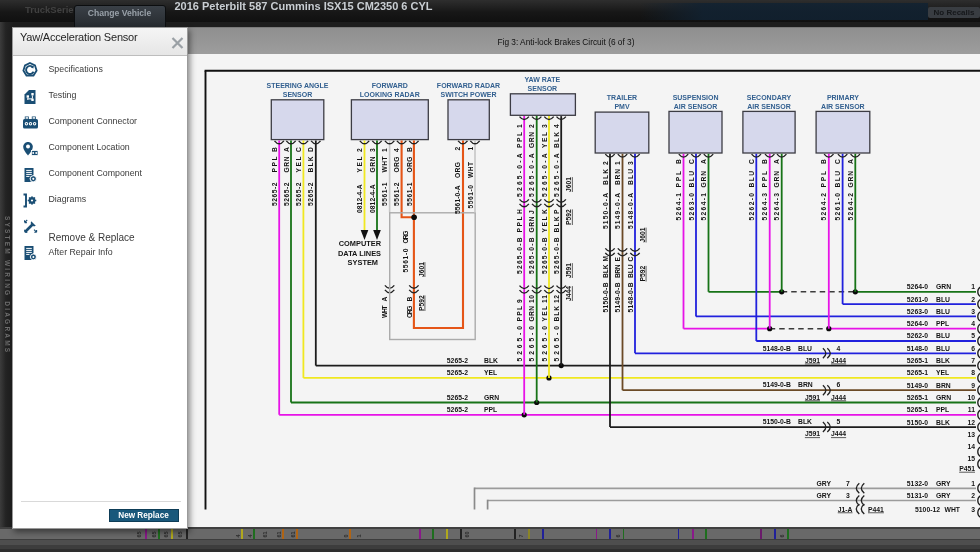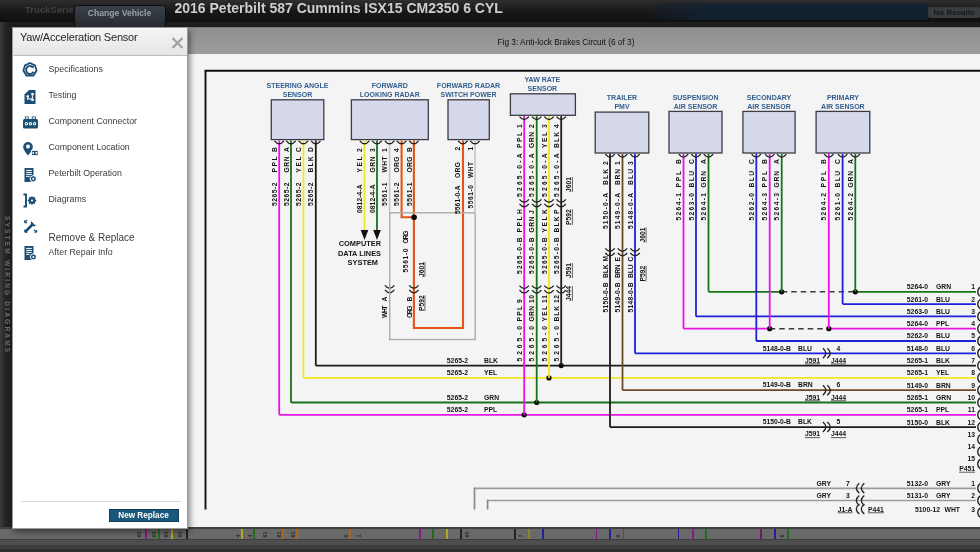--- a/index.html
+++ b/index.html
@@ -4,21 +4,21 @@
   html,body { margin:0; padding:0; width:980px; height:552px; overflow:hidden;
     font-family:"Liberation Sans", sans-serif; background:#f4f4f4; }
   .abs { position:absolute; }
 </style></head>
 <body>
 <div class="abs" style="left:0;top:0;width:980px;height:22.3px;background:linear-gradient(#2e2e2e,#171717 55%,#101010)"></div>
 <div class="abs" style="left:640px;top:2.5px;width:288px;height:17px;background:linear-gradient(90deg,rgba(17,34,50,0),rgba(17,34,50,0.85) 22%,rgba(17,34,50,0.85))"></div>
 <div class="abs" style="left:0;top:22.3px;width:980px;height:4.8px;background:#1d1d1d"></div>
 <div class="abs" style="left:25px;top:3.5px;font-size:9.5px;font-weight:bold;color:#414141">TruckSeries</div>
 <div class="abs" style="left:73.5px;top:5.2px;width:92px;height:28px;background:linear-gradient(#3a4047,#22262a);border:1px solid #0c0e10;border-radius:3px;box-sizing:border-box;text-align:center;line-height:14.5px;font-size:8.6px;font-weight:bold;color:#98a0a8">Change Vehicle</div>
-<div class="abs" style="left:174.5px;top:0;font-size:14px;font-weight:bold;color:#c9ced3">2016 Peterbilt 587 Cummins ISX15 CM2350 6 CYL</div>
+<div class="abs" style="left:174.5px;top:0;font-size:11px;font-weight:bold;color:#c9ced3">2016 Peterbilt 587 Cummins ISX15 CM2350 6 CYL</div>
 <div class="abs" style="left:928px;top:6.9px;width:52px;height:10.8px;background:#393d42;border-radius:2px;font-size:8px;font-weight:bold;color:#15171a;text-align:center;line-height:11px">No Recalls</div>
 
 <div class="abs" style="left:13px;top:27.1px;width:967px;height:27.4px;background:linear-gradient(#8f8f8f,#9d9d9d);border-top:1px solid #7a7a7a;box-sizing:border-box"></div>
 <div class="abs" style="left:416px;top:36.5px;width:300px;text-align:center;font-size:8.3px;color:#111">Fig 3: Anti-lock Brakes Circuit (6 of 3)</div>
 
 <div class="abs" style="left:0;top:22.3px;width:13px;height:529.7px;background:linear-gradient(90deg,#3c3c3c,#232323 45%,#1e1e1e)"></div>
 <div class="abs" style="left:11px;top:216px;width:150px;font-size:6.5px;letter-spacing:2.2px;color:#6e6e6e;font-weight:bold;transform:rotate(90deg);transform-origin:0 0;white-space:nowrap">SYSTEM WIRING DIAGRAMS</div>
 
 <svg class="abs" style="left:0;top:54.5px" width="980" height="473" viewBox="0 54.5 980 473">
 <g font-family="Liberation Sans, sans-serif">
@@ -493,21 +493,21 @@
       <circle cx="14.2" cy="12" r="0.9" fill="#fff"></circle>
     </svg></div>
 <div style="position:absolute;left:48.5px;top:142.2px;font-size:8.8px;color:#3a3a3a">Component Location</div>
 <div style="position:absolute;left:21.5px;top:166.8px;width:17px;height:16px"><svg width="16" height="16" viewBox="0 0 16 16">
       <path d="M2.5 1 H11.5 V15 H2.5 Z" fill="#1a4e74"></path>
       <path d="M4.2 3.4 H9.8 M4.2 5.4 H9.8 M4.2 7.4 H9.8 M4.2 9.4 H7.5" stroke="#fff" stroke-width="1"></path>
       <circle cx="11.3" cy="11.8" r="3.1" fill="#1a4e74" stroke="#fff" stroke-width="0.9"></circle>
       <circle cx="11.3" cy="11.8" r="1.1" fill="#fff"></circle>
       <path d="M11.3 8.2 V9 M11.3 14.6 V15.4 M7.7 11.8 H8.5 M14.1 11.8 H14.9 M8.8 9.3 L9.4 9.9 M13.2 13.7 L13.8 14.3 M8.8 14.3 L9.4 13.7 M13.2 9.9 L13.8 9.3" stroke="#fff" stroke-width="0.9"></path>
     </svg></div>
-<div style="position:absolute;left:48.5px;top:168.3px;font-size:8.8px;color:#3a3a3a">Peterbilt Operation</div>
+<div style="position:absolute;left:48.5px;top:168.3px;font-size:8.8px;color:#3a3a3a">Component Component</div>
 <div style="position:absolute;left:21.5px;top:192.9px;width:17px;height:16px"><svg width="17" height="15" viewBox="0 0 17 15">
       <path d="M1.5 1.5 H4 V13.5 H1.5" fill="none" stroke="#1a4e74" stroke-width="1.9"></path>
       <circle cx="10" cy="7.5" r="3.4" fill="#1a4e74"></circle>
       <circle cx="10" cy="7.5" r="1.1" fill="#fff"></circle>
       <path d="M10 3.2 V4.7 M10 10.3 V11.8 M5.7 7.5 H7.2 M12.8 7.5 H14.3 M7 4.5 L8 5.5 M12 9.5 L13 10.5 M7 10.5 L8 9.5 M12 5.5 L13 4.5" stroke="#1a4e74" stroke-width="1.3"></path>
     </svg></div>
 <div style="position:absolute;left:48.5px;top:194.4px;font-size:8.8px;color:#3a3a3a">Diagrams</div>
 <div style="position:absolute;left:21.5px;top:219.0px;width:17px;height:16px"><svg width="16" height="16" viewBox="0 0 16 16">
       <path d="M3 13 L10.5 5.5" stroke="#1a4e74" stroke-width="2.6"></path>
       <path d="M9.2 2.2 L13.8 6.8 L11.8 7.4 L8.6 4.2 Z" fill="#1a4e74"></path>

